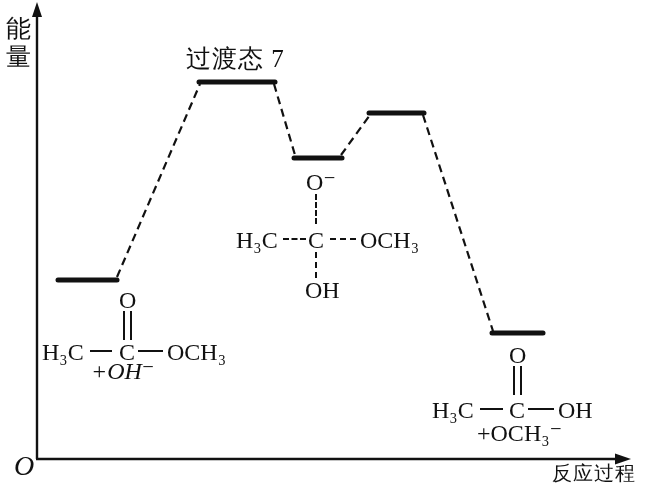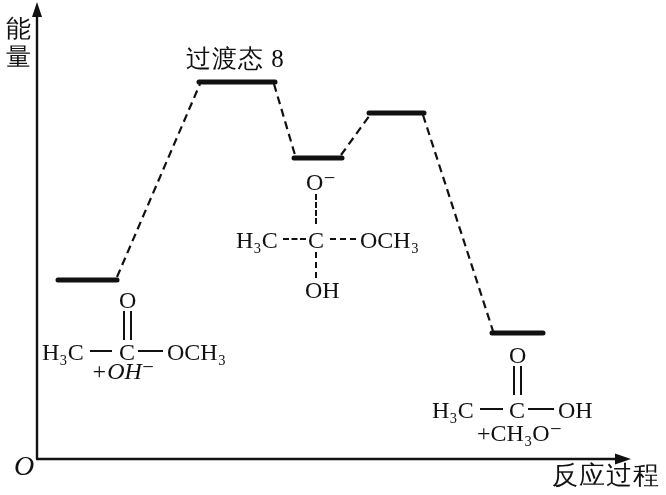--- a/index.html
+++ b/index.html
@@ -6,21 +6,21 @@
   html,body { margin:0; padding:0; background:#fff; }
   .stage {
     position:relative; width:666px; height:495px; background:#fff;
     font-family:"Liberation Serif","DejaVu Serif",serif; color:#111;
     overflow:hidden;
   }
   .stage svg { position:absolute; left:0; top:0; }
   .t { position:absolute; white-space:nowrap; }
   .chem { font-size:24px; line-height:1.15; }
   .cjk  { font-size:25px; line-height:1.1; letter-spacing:1px; }
-  .xlab { font-size:26px;text-align:center; }
+  .xlab { font-size:20px;text-align:center; }
   .origin { font-size:28px; font-style:italic; }
   .ylab span { display:block; text-align:center; }
   .bond-h { position:absolute; height:0; border-top:2.5px solid #111; }
   .bond-h.dash { border-top-style:dashed; }
   .bond-v { position:absolute; width:0; border-left:2.5px solid #111; }
   .bond-v.dash { border-left-style:dashed; }
 </style>
 </head>
 <body>
 
@@ -46,21 +46,21 @@
     <line x1="423" y1="115" x2="493" y2="331" stroke="#111" stroke-width="2.2" stroke-dasharray="8 5"></line>
   </svg>
 
   <div class="t ylab cjk" style="left:6px; top:15px;">
     <span>能</span>
     <span>量</span>
   </div>
   <div class="t origin" style="left:14px; top:450px;">O</div>
   <div class="t xlab cjk" style="left:552px; top:462px;">反应过程</div>
 
-  <div class="t cjk" style="left:186px; top:45px;">过渡态 8</div>
+  <div class="t cjk" style="left:186px; top:45px;">过渡态 7</div>
 
   <div>
     <div class="t chem" style="left:119px; top:287px;">O</div>
     <div class="bond-v" style="left:123px; top:311px; height:29px;"></div>
     <div class="bond-v" style="left:130px; top:311px; height:29px;"></div>
     <div class="t chem" style="left:42px; top:339px;">H₃C</div>
     <div class="bond-h" style="left:90px; top:350px; width:22px;"></div>
     <div class="t chem" style="left:119px; top:339px;">C</div>
     <div class="bond-h" style="left:138px; top:350px; width:25px;"></div>
     <div class="t chem" style="left:167px; top:339px;">OCH₃</div>
@@ -81,16 +81,16 @@
 
   <div>
     <div class="t chem" style="left:509px; top:342px;">O</div>
     <div class="bond-v" style="left:513px; top:366px; height:29px;"></div>
     <div class="bond-v" style="left:520px; top:366px; height:29px;"></div>
     <div class="t chem" style="left:432px; top:397px;">H₃C</div>
     <div class="bond-h" style="left:480px; top:408px; width:23px;"></div>
     <div class="t chem" style="left:509px; top:397px;">C</div>
     <div class="bond-h" style="left:528px; top:408px; width:26px;"></div>
     <div class="t chem" style="left:558px; top:397px;">OH</div>
-    <div class="t chem" style="left:477px; top:420px;">+CH₃O⁻</div>
+    <div class="t chem" style="left:477px; top:420px;">+OCH₃⁻</div>
   </div>
 
 </div>
 
 </body></html>

